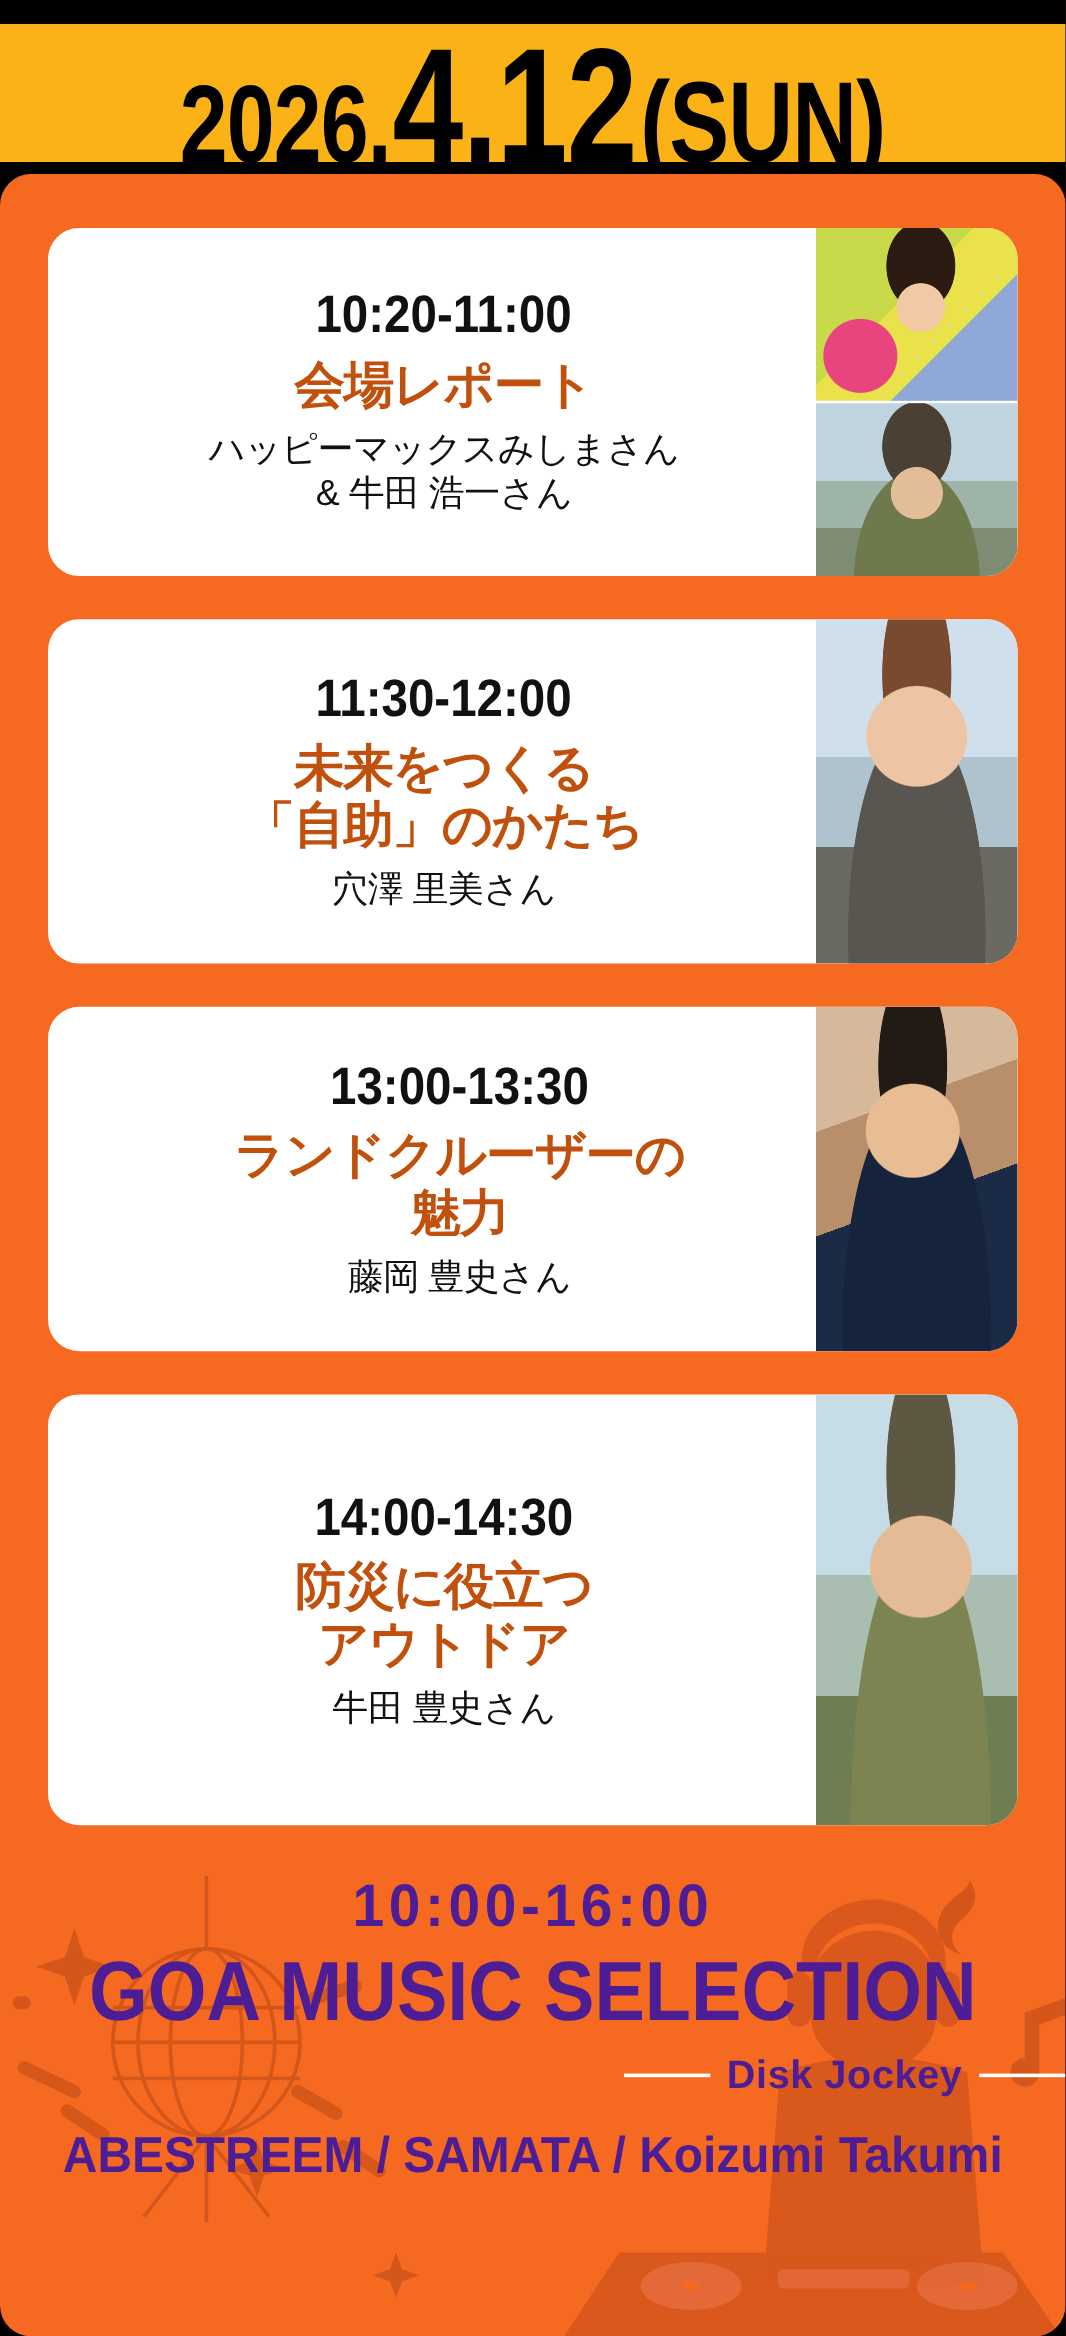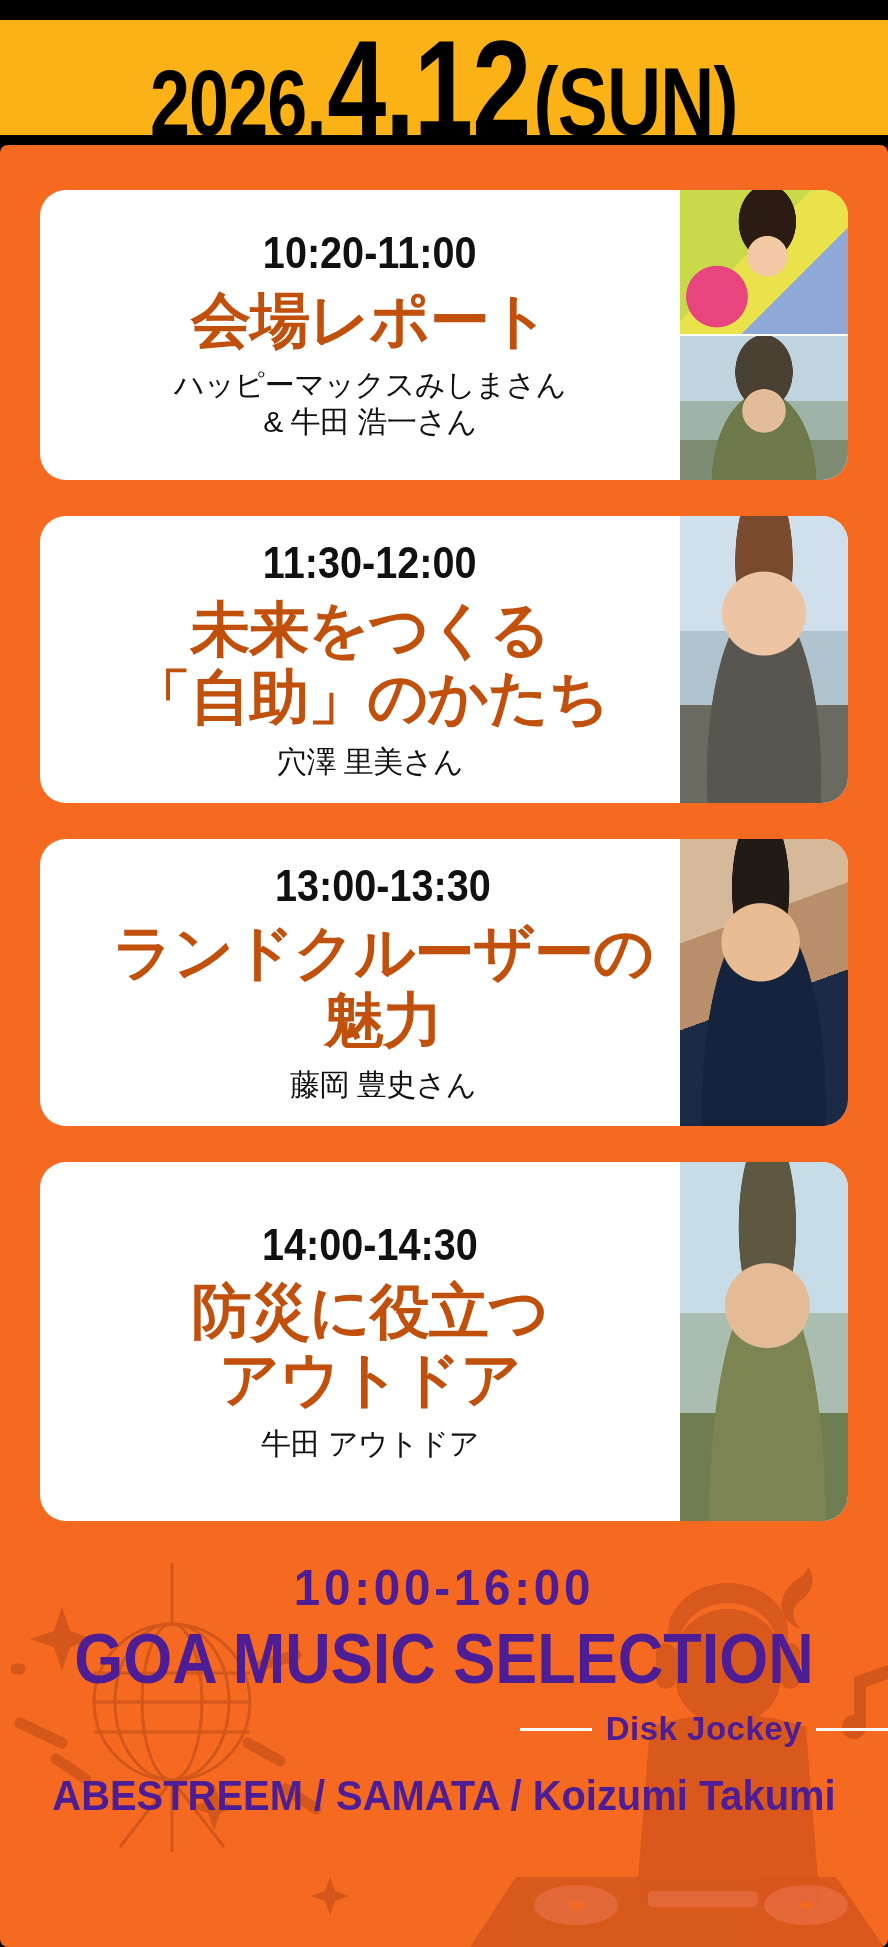--- a/index.html
+++ b/index.html
@@ -53,21 +53,21 @@
     font-weight:bold;
     margin-left:4px;
   }
 
   
   .body-panel {
     position:absolute;
     left:0; top:145px;
     width:888px; height:1802px;
     background:#F56A20;
-    border-radius:8px;
+    border-radius:26px;
     overflow:hidden;
   }
 
   .cards {
     position:absolute;
     left:40px; top:45px;
     width:808px;
   }
 
   .card {
@@ -101,21 +101,21 @@
     font-size:44px;
     line-height:1.08;
     letter-spacing:0px;
     transform:scaleX(0.9);
     margin-bottom:10px;
   }
 
   .card-title {
     color:#C0500C;
     font-weight:bold;
-    font-size:60px;
+    font-size:42px;
     line-height:1.12;
     letter-spacing:-1px;
     margin-bottom:12px;
   }
   .card-title .ln { display:block; }
 
   .card-speaker {
     color:#111;
     font-size:30px;
     line-height:1.25;
@@ -301,21 +301,21 @@
       </div>
 
       <div class="card card-c4">
         <div class="card-body">
           <div class="card-time">14:00-14:30</div>
           <div class="card-title">
             <span class="ln">防災に役立つ</span>
             <span class="ln">アウトドア</span>
           </div>
           <div class="card-speaker">
-            <span class="ln">牛田 アウトドア</span>
+            <span class="ln">牛田 豊史さん</span>
           </div>
         </div>
         <div class="card-photo-col">
           <div class="photo ph-ushida-2"></div>
         </div>
       </div>
 
     </div>
 
     <div class="dj">

